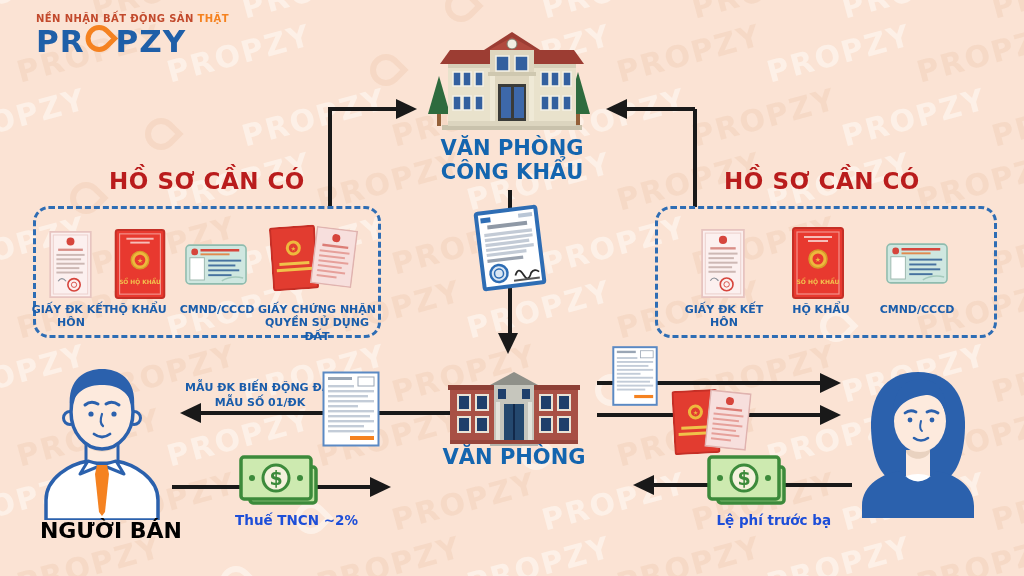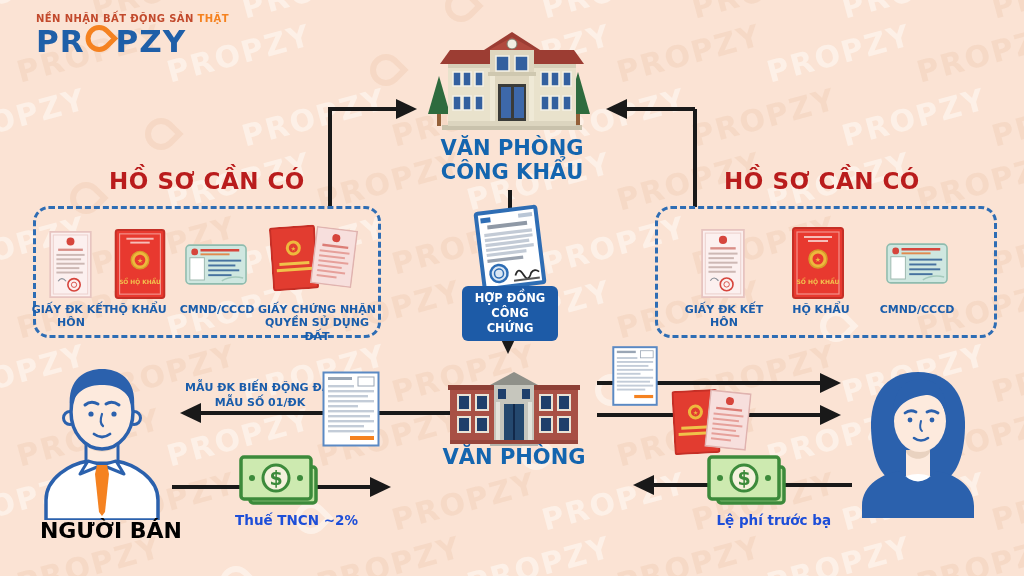--- a/index.html
+++ b/index.html
@@ -336,21 +336,20 @@
       <rect x="16" y="36" width="44" height="3.2"></rect>
         <rect x="16" y="41" width="48" height="3.2"></rect>
       <rect x="16" y="46" width="40" height="3.2"></rect>
     </g>
     <rect x="16" y="52" width="36" height="3.2" fill="#9aa3b0"></rect>
     <circle cx="26" cy="67" r="8.5" fill="#dbe7f4" stroke="#2e6db4" stroke-width="2.5"></circle>
     <circle cx="26" cy="67" r="4.5" fill="none" stroke="#2e6db4" stroke-width="1.5"></circle>
     <path d="M42,71 q4,-9 8,0 t8,-1 q4,-4 8,0" stroke="#2a2a2a" stroke-width="1.8" fill="none"></path>
     <rect x="40" y="75" width="26" height="2" fill="#555555"></rect>
   </svg>
-  <div class="badge" style="left:462px;top:286px;width:96px;">HỢP ĐỒNG CÔNG CHỨNG</div>
 
   <svg class="abs z2" style="left:446px;top:370px;" width="136" height="76" viewBox="0 0 136 76">
     <rect x="4" y="18" width="128" height="52" fill="#a85045"></rect>
     <rect x="2" y="15" width="132" height="5" fill="#8d4036"></rect>
     <g fill="#1f3f6b" stroke="#e9e2d5" stroke-width="2">
       <rect x="12" y="25" width="12" height="15"></rect>
         <rect x="30" y="25" width="12" height="15"></rect>
       <rect x="12" y="47" width="12" height="15"></rect>
         <rect x="30" y="47" width="12" height="15"></rect>
       <rect x="94" y="25" width="12" height="15"></rect>

